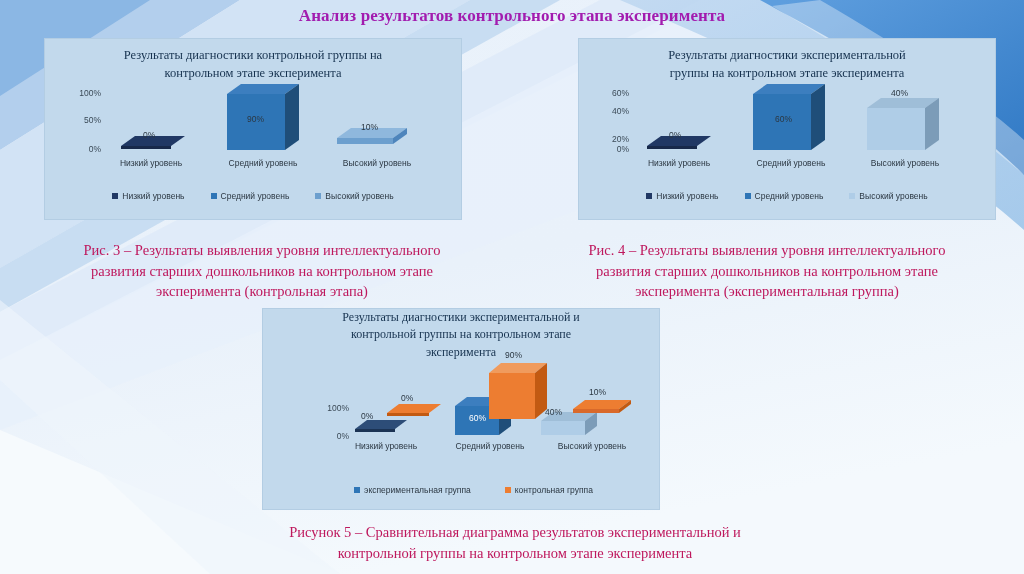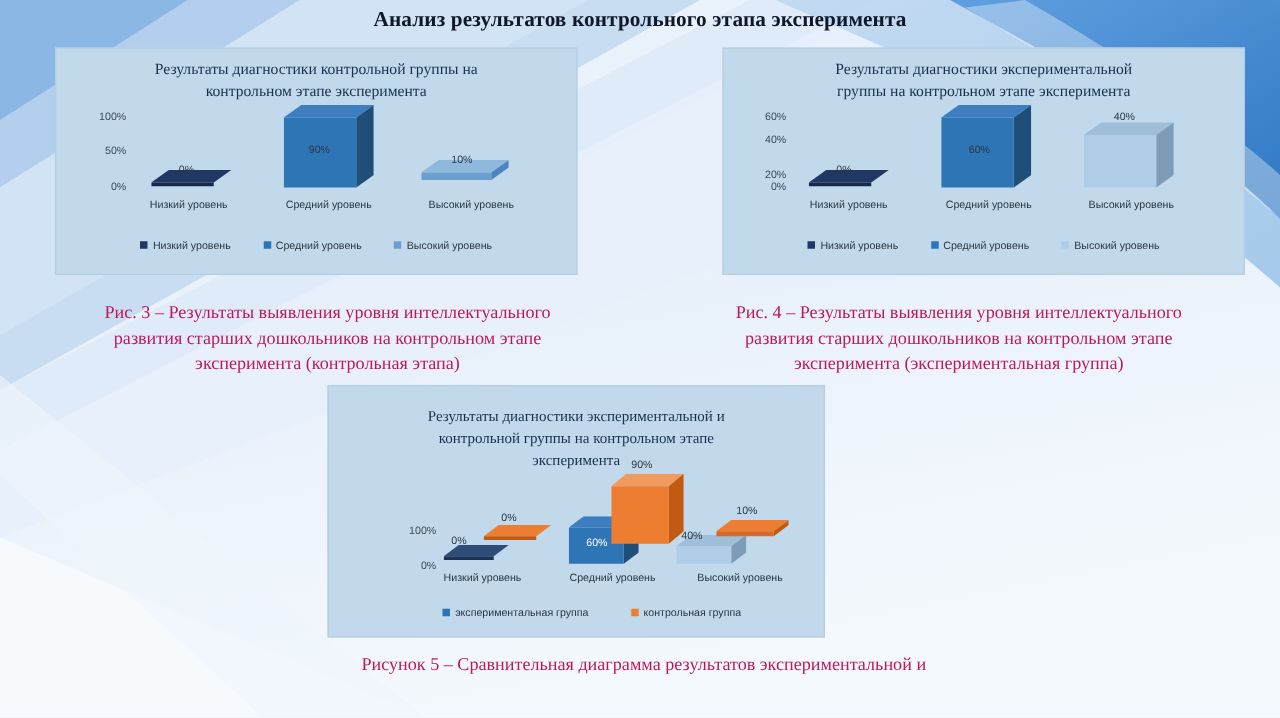--- a/index.html
+++ b/index.html
@@ -13,41 +13,41 @@
   }
 
   
   #bg { position:absolute; inset:0; z-index:0; }
 
   
   .slide-title{
     position:absolute; top:6px; left:0; width:1024px;
     text-align:center; z-index:5;
     font-family:"Liberation Serif", serif;
-    font-weight:bold; font-size:17px; color:#0f172a;
+    font-weight:bold; font-size:17px; color:#a21caf;
     letter-spacing:.1px;
   }
 
   
   .panel{
     position:absolute; z-index:4;
     background:#c2d9ec;
     border:1px solid #b3cde3;
   }
   .panel.top-left  { left:44px;  top:38px;  width:418px; height:182px; }
   .panel.top-right { left:578px; top:38px; width:418px; height:182px; }
   .panel.bottom    { left:262px; top:308px; width:398px; height:202px; }
 
   .panel-title{
     text-align:center;
     font-family:"Liberation Serif", serif;
     font-size:12.5px; color:#16324f; line-height:1.45;
     padding:7px 26px 0 26px;
   }
-  .panel.bottom .panel-title{ padding:16px 46px 0 46px; font-size:12px; }
+  .panel.bottom .panel-title{ padding:0 46px 0 46px; font-size:12px; }
 
   
   .plot{ position:relative; width:100%; }
   .panel.top-left  .plot{ height:96px; }
   .panel.top-right .plot{ height:96px; }
   .panel.bottom    .plot{ height:100px; }
 
   .yaxis{ position:absolute; font-family:"Liberation Sans", sans-serif;
           font-size:8.5px; color:#3b4a57; text-align:right; }
   .yaxis div{ position:absolute; right:0; white-space:nowrap; }
@@ -342,13 +342,14 @@
 </div>
 
 <div class="caption cap4">
   <div>Рис. 4 – Результаты выявления уровня интеллектуального</div>
   <div>развития старших дошкольников на контрольном этапе</div>
   <div>эксперимента  (экспериментальная группа)</div>
 </div>
 
 <div class="caption cap5">
   <div>Рисунок 5 – Сравнительная диаграмма результатов экспериментальной и</div>
+  <div>контрольной группы на контрольном этапе эксперимента</div>
 </div>
 
 </body></html>

